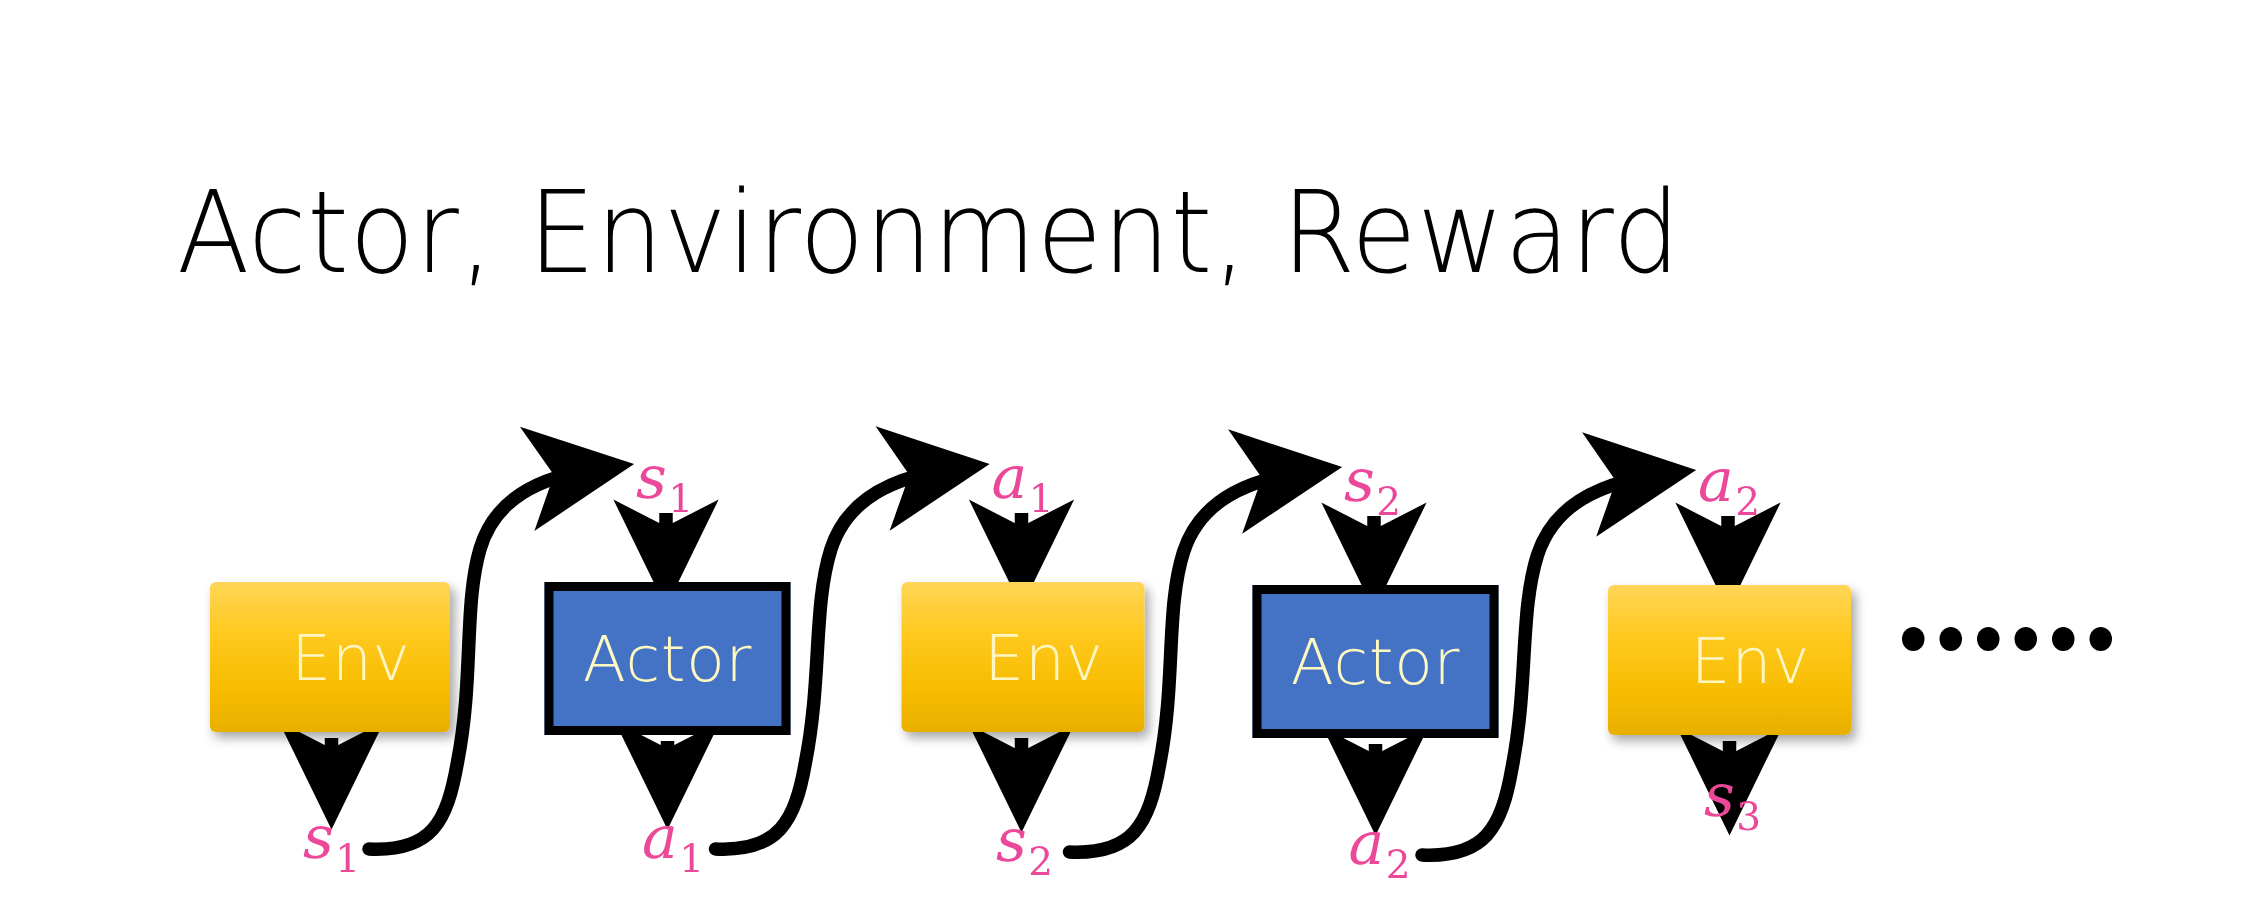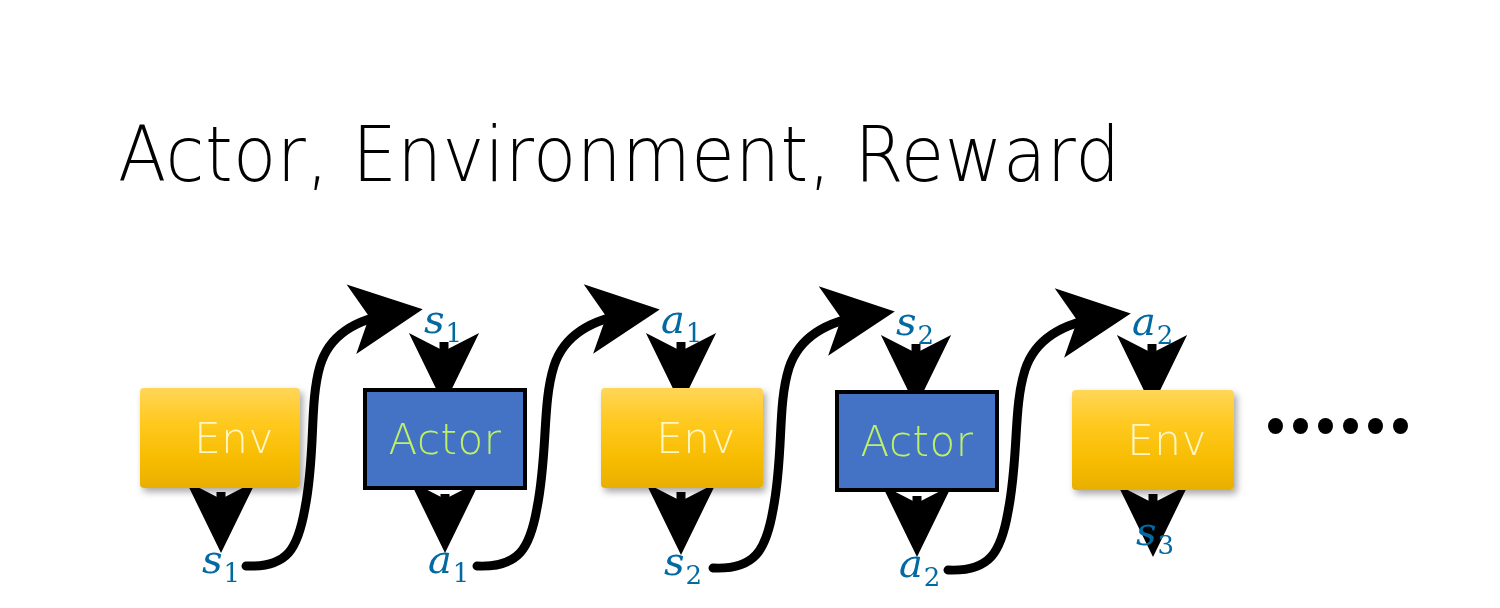--- a/index.html
+++ b/index.html
@@ -65,33 +65,33 @@
   }
   .node-env {
     background: linear-gradient(180deg, #FFD658 0%, #FFC91F 34%, #F7BC00 72%, #E8AF00 100%);
     border-radius: 4px;
     box-shadow: 3px 4px 7px rgba(0,0,0,0.34);
     color: #FFF6C4;
     padding-left: 28px;
   }
   .node-actor {
     background: #4472C4;
-    border: 4px solid #000000;
+    border: 6px solid #000000;
     border-radius: 0;
-    color: #bef264;
+    color: #fef9c3;
     box-shadow: none;
   }
 
   
   .mlabel {
     position: absolute;
     font-family: "DejaVu Serif", serif;
     font-style: italic;
     font-size: 40px;
-    color: #0369a1;
+    color: #ec4899;
     white-space: nowrap;
     user-select: none;
   }
   .mlabel .sub {
     font-size: 26px;
     font-style: normal;
     vertical-align: baseline;
     position: relative;
     top: 9px;
     left: 1px;

